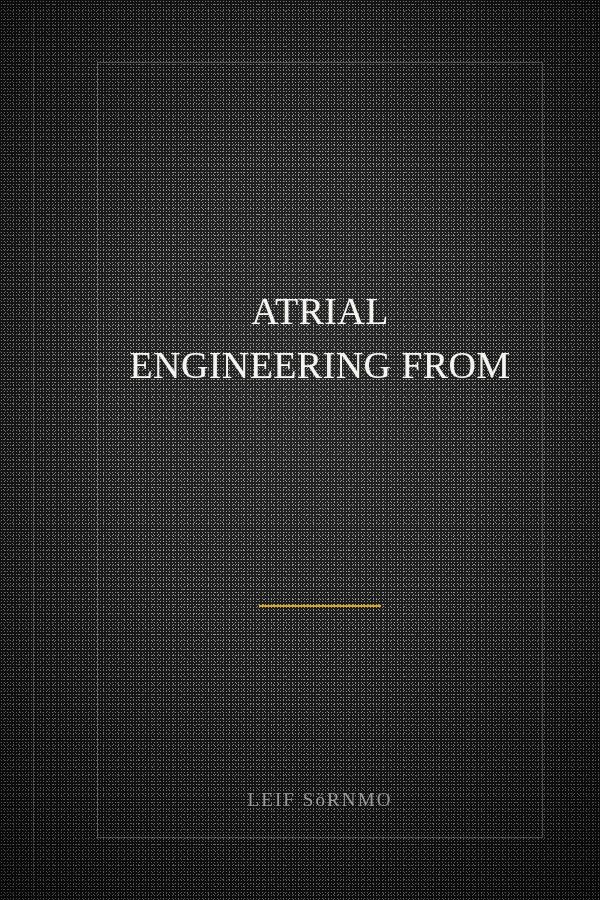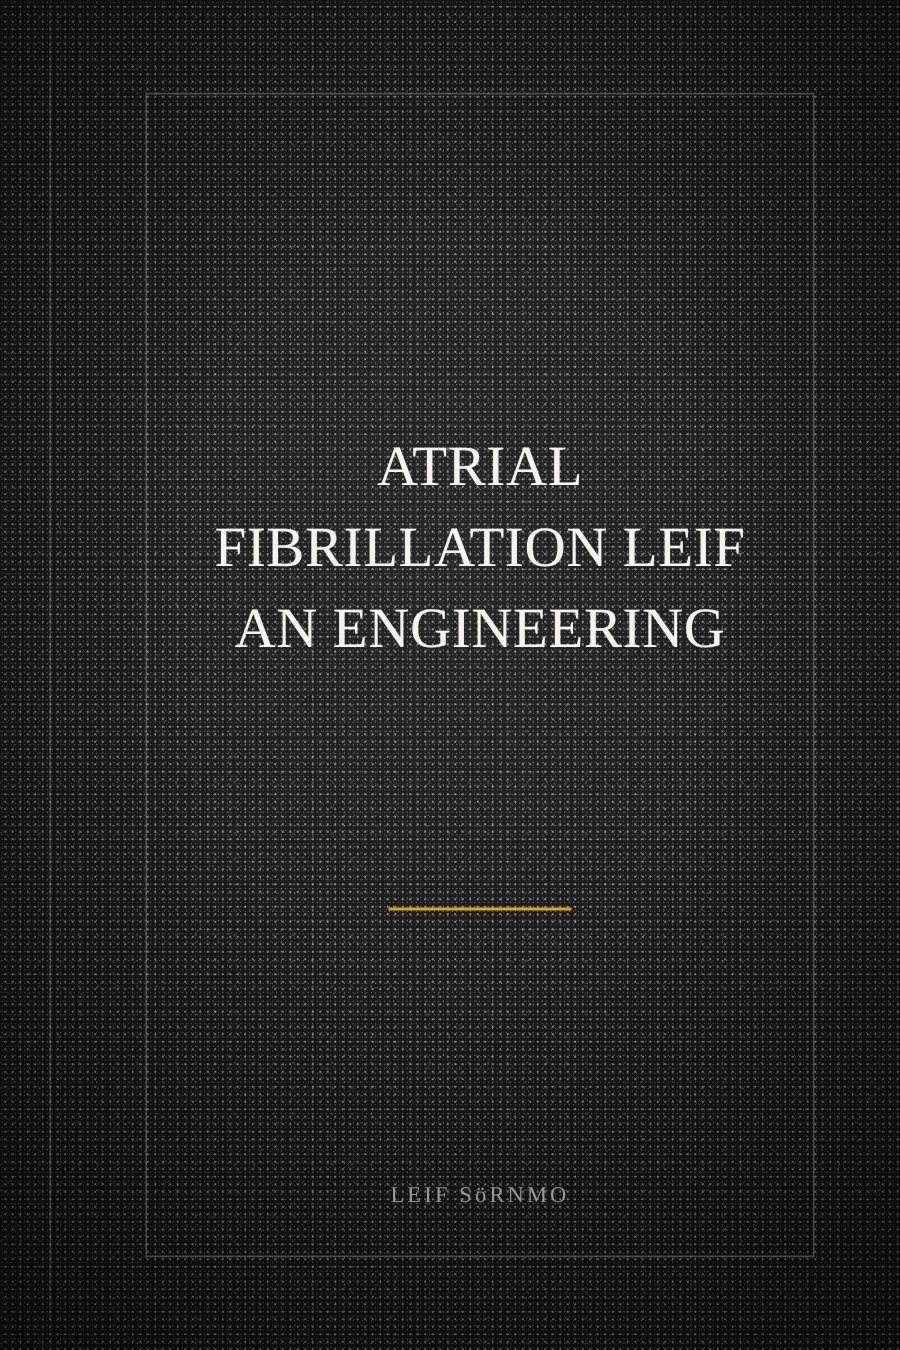--- a/index.html
+++ b/index.html
@@ -125,21 +125,21 @@
     background: #d8a51d;
   }
 
   .author {
     position: absolute;
     left: 0;
     right: 0;
     top: 727px;
     text-align: center;
     color: #9b9895;
-    font-size: 15px;
+    font-size: 19px;
     letter-spacing: 2.1px;
     white-space: nowrap;
   }
 </style>
 </head>
 <body>
 
 <div id="cover">
 
   <div class="base-tone"></div>
@@ -148,22 +148,21 @@
   <div class="vignette"></div>
 
   <div class="spine-line"></div>
 
   <div class="frame"></div>
 
   <div class="content">
 
     <h1 class="title">
       <span class="tl">ATRIAL</span>
-      <span class="tl">FIBRILLATION LEIF</span>
-      <span class="tl">AN ENGINEERING</span>
+      <span class="tl">ENGINEERING FROM</span>
     </h1>
 
     <div class="divider"></div>
 
     <div class="author">LEIF SöRNMO</div>
 
   </div>
 </div>
 
 </body></html>

